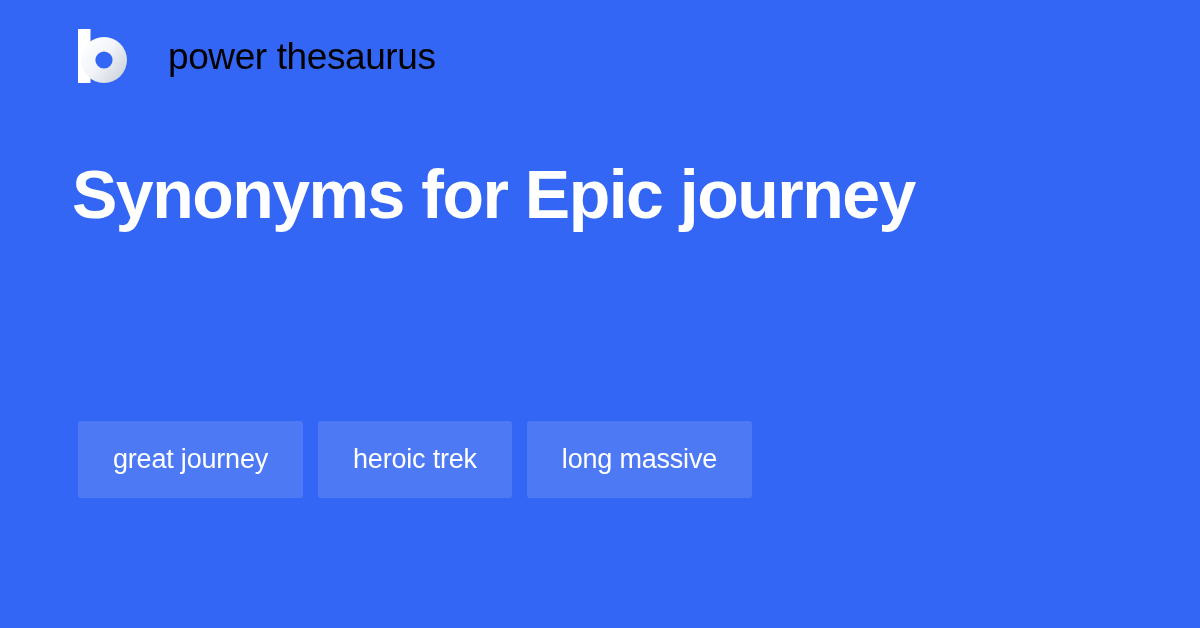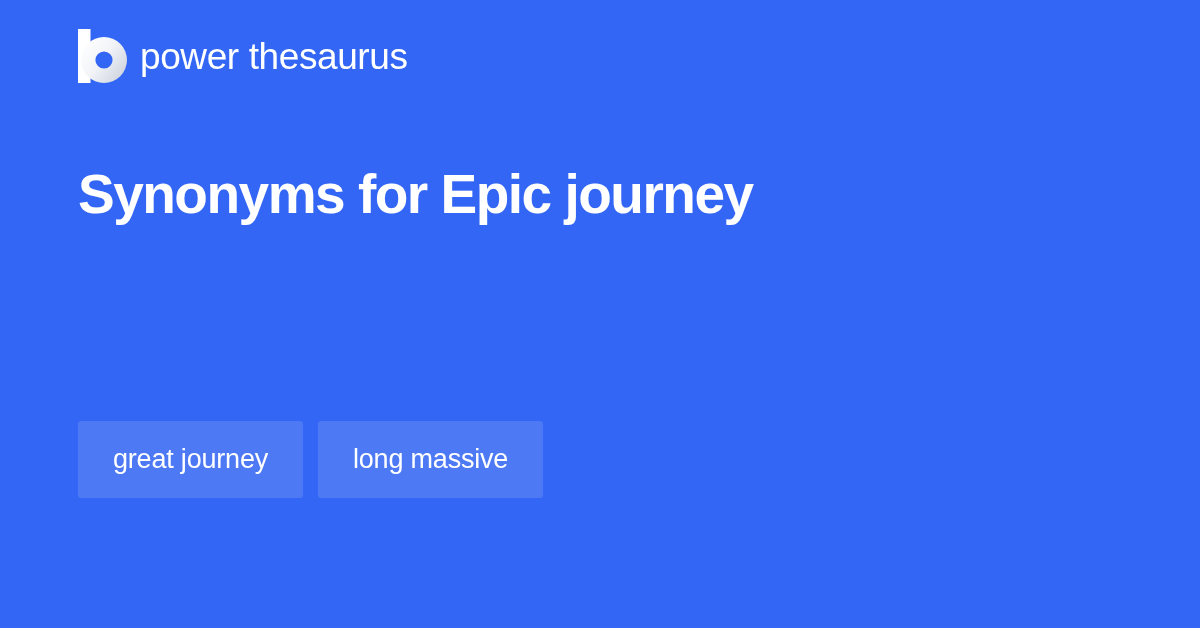--- a/index.html
+++ b/index.html
@@ -35,36 +35,36 @@
   }
 
   .brand-mark {
     width: 50px;
     height: 54px;
     flex: 0 0 auto;
     display: block;
   }
 
   .brand-text {
-    margin-left: 12px;
+    margin-left: 40px;
     font-size: 37px;
     line-height: 1;
     font-weight: 500;
     letter-spacing: -0.4px;
-    color: #ffffff;
+    color: #000000;
     white-space: nowrap;
   }
 
   
   .headline {
     position: absolute;
-    left: 78px;
+    left: 72px;
     top: 137px;
     width: 1010px;
-    font-size: 55px;
+    font-size: 68px;
     line-height: 114px;
     font-weight: 700;
     letter-spacing: -1.5px;
     color: #ffffff;
   }
 
   
   .chips {
     position: absolute;
     left: 78px;
@@ -120,16 +120,17 @@
     <div class="brand-text">power thesaurus</div>
   </div>
 
   <h1 class="headline">
     <span>Synonyms for Epic</span>
     <span>journey</span>
   </h1>
 
   <div class="chips">
       <div class="chip">great journey</div>
+      <div class="chip">heroic trek</div>
       <div class="chip">long massive</div>
     </div>
 
 </div>
 
 </body></html>

